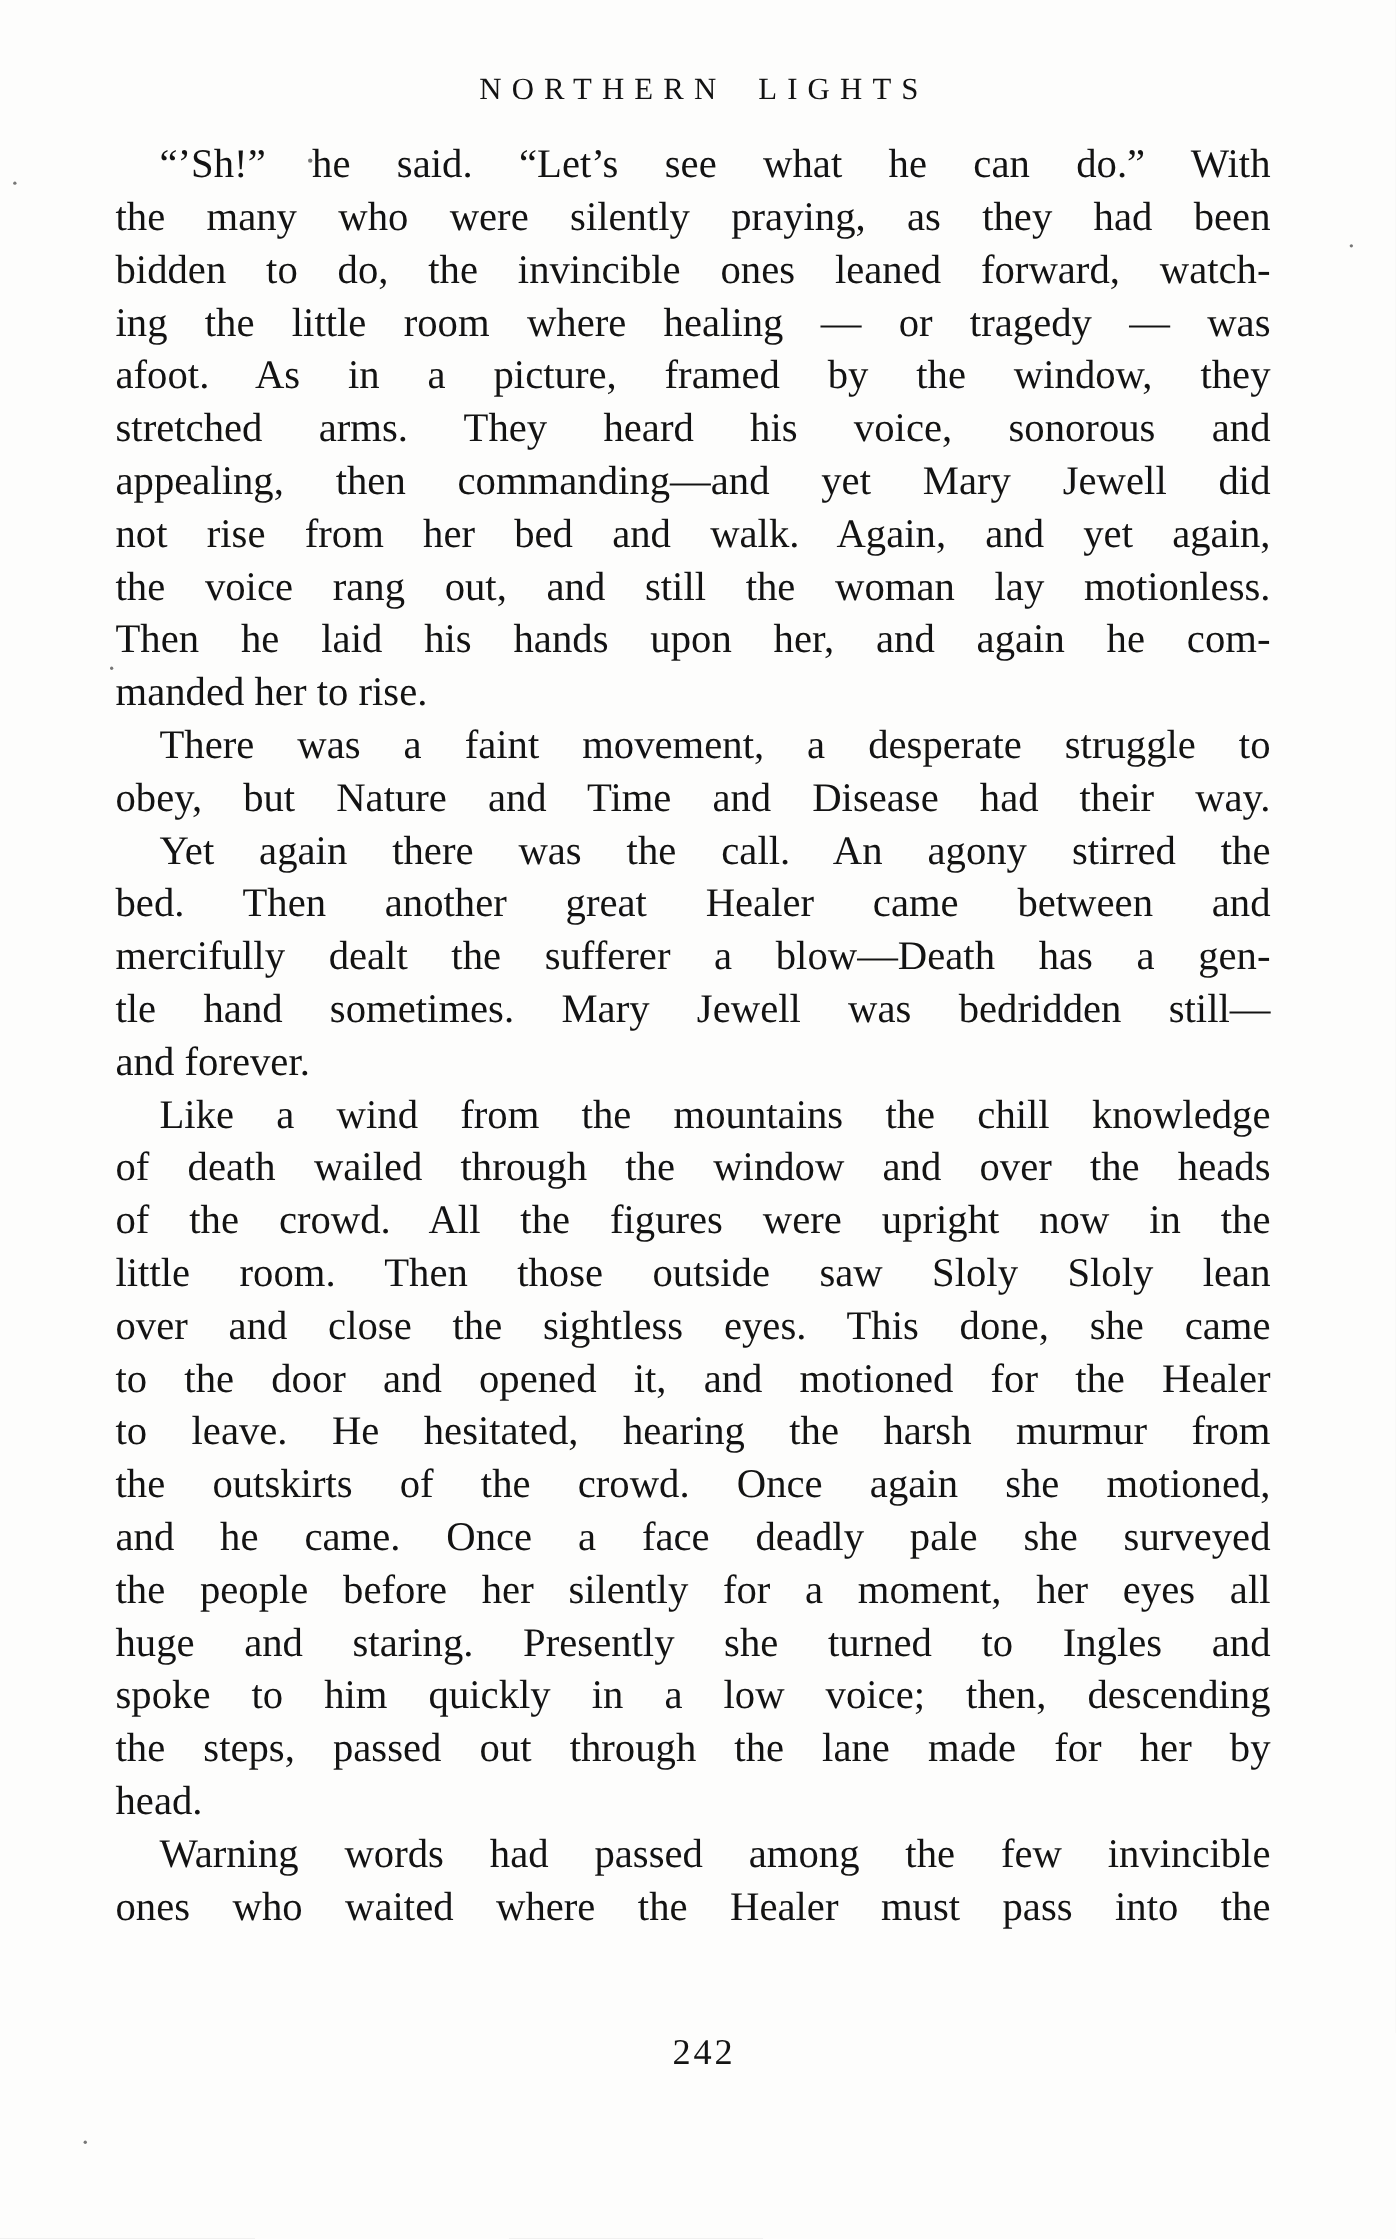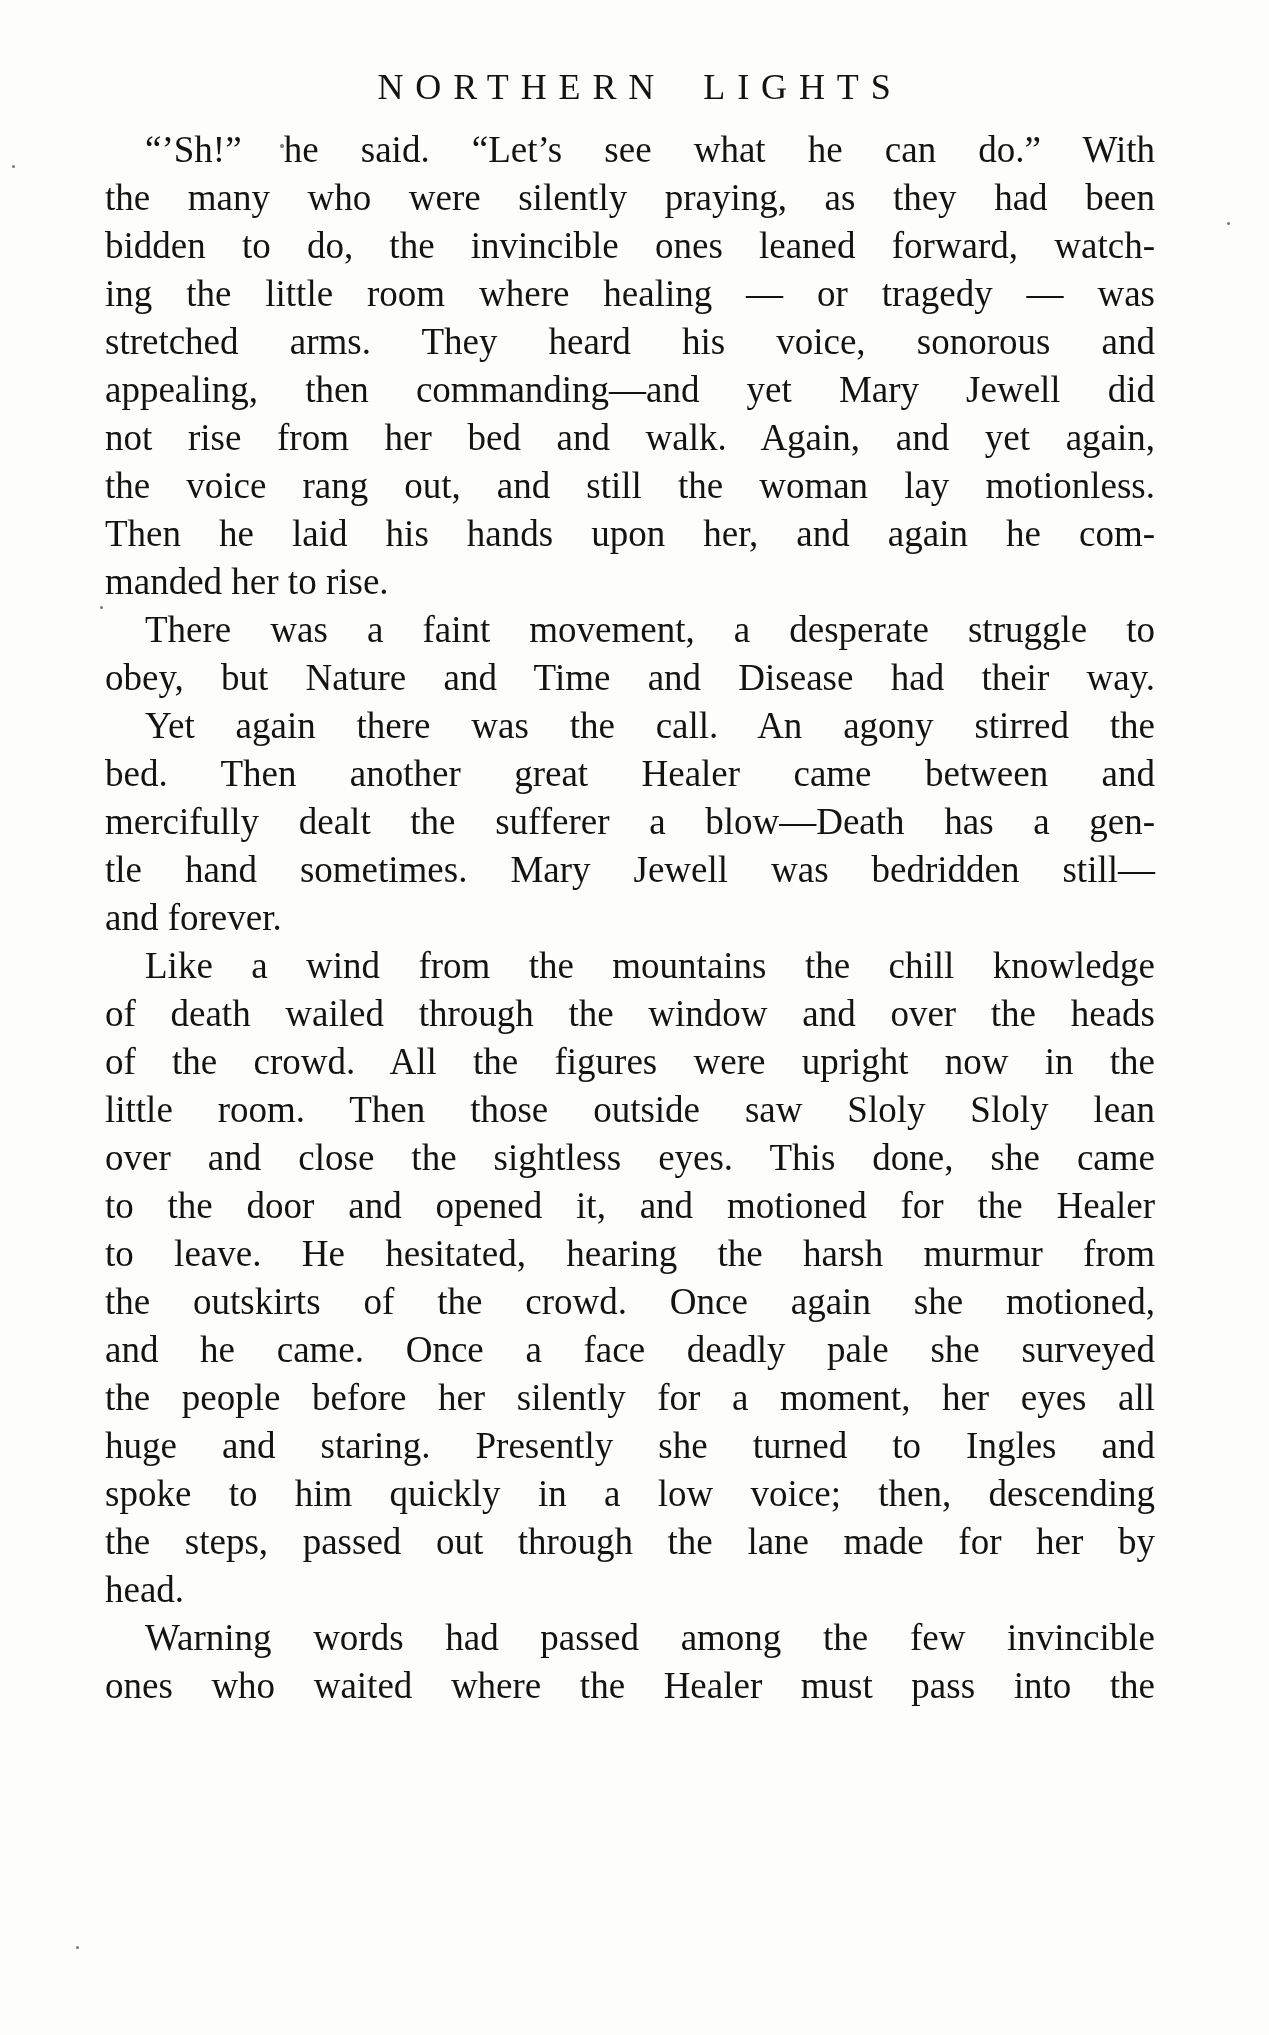--- a/index.html
+++ b/index.html
@@ -12,21 +12,21 @@
     color: #131313;
     font-family: "Liberation Serif", "DejaVu Serif", serif;
     overflow: hidden;
   }
   .running-head {
     position: absolute;
     top: 66px;
     left: 115px;
     width: 1050px;
     text-align: center;
-    font-size: 36px;
+    font-size: 28px;
     letter-spacing: 0.33em;
     word-spacing: 0.45em;
     white-space: nowrap;
     font-weight: normal;
   }
   .body-text {
     position: absolute;
     top: 126px;
     left: 105px;
     width: 1050px;
@@ -62,20 +62,21 @@
 <body>
 
 <div class="page">
   <div class="running-head">NORTHERN LIGHTS</div>
 
   <div class="body-text" id="body-text">
       <div class="line first">“’Sh!” he said.  “Let’s see what he can do.”  With</div>
       <div class="line">the many who were silently praying, as they had been</div>
       <div class="line">bidden to do, the invincible ones leaned forward, watch-</div>
       <div class="line">ing the little room where healing — or tragedy — was</div>
+      <div class="line">afoot.  As in a picture, framed by the window, they</div>
       <div class="line">stretched arms.  They heard his voice, sonorous and</div>
       <div class="line">appealing, then commanding—and yet Mary Jewell did</div>
       <div class="line">not rise from her bed and walk.  Again, and yet again,</div>
       <div class="line">the voice rang out, and still the woman lay motionless.</div>
       <div class="line">Then he laid his hands upon her, and again he com-</div>
       <div class="line para-end">manded her to rise.</div>
       <div class="line first">There was a faint movement, a desperate struggle to</div>
       <div class="line">obey, but Nature and Time and Disease had their way.</div>
       <div class="line first">Yet again there was the call.  An agony stirred the</div>
       <div class="line">bed.  Then another great Healer came between and</div>
@@ -93,19 +94,20 @@
       <div class="line">and he came.  Once a face deadly pale she surveyed</div>
       <div class="line">the people before her silently for a moment, her eyes all</div>
       <div class="line">huge and staring.  Presently she turned to Ingles and</div>
       <div class="line">spoke to him quickly in a low voice; then, descending</div>
       <div class="line">the steps, passed out through the lane made for her by</div>
       <div class="line para-end">head.</div>
       <div class="line first">Warning words had passed among the few invincible</div>
       <div class="line">ones who waited where the Healer must pass into the</div>
     </div>
 
+  <div class="folio">242</div>
 
   <div class="speck" style="left:280px; top:144px;"></div>
   <div class="speck" style="left:1227px; top:222px; width:3px; height:3px;"></div>
   <div class="speck" style="left:100px; top:606px; width:3px; height:3px;"></div>
   <div class="speck" style="left:12px; top:165px; width:3px; height:3px;"></div>
   <div class="speck" style="left:76px; top:1946px; width:3px; height:3px;"></div>
 </div>
 
 </body></html>

